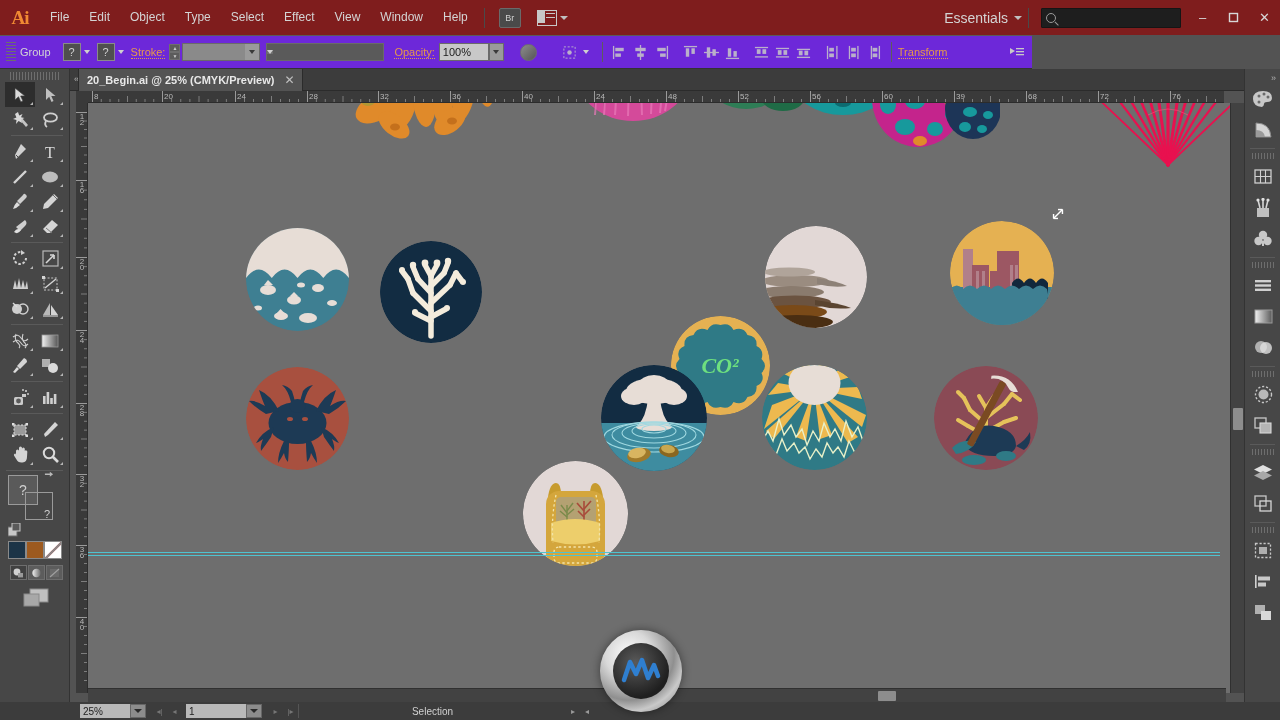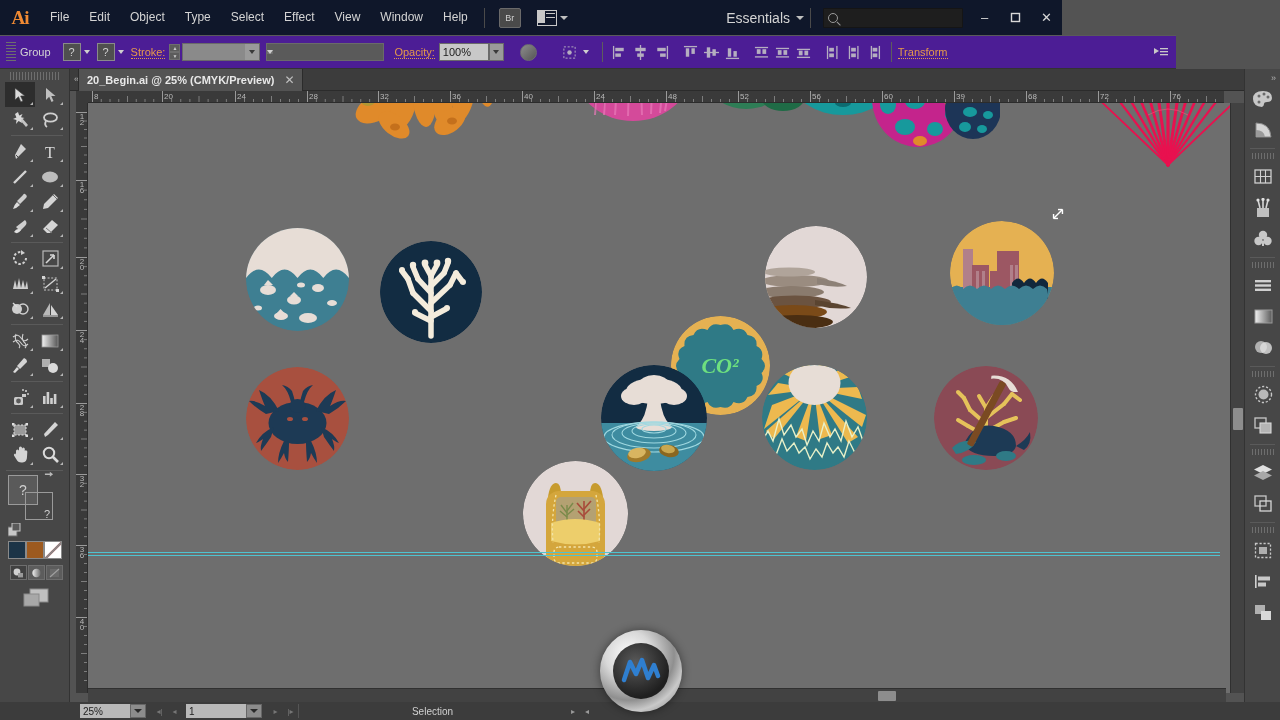--- a/index.html
+++ b/index.html
@@ -7,22 +7,22 @@
     width:1280px; height:720px; overflow:hidden;
     background:#535353;
     font-family:"Liberation Sans", sans-serif;
     font-size:11px; color:#d0d0d0;
     -webkit-font-smoothing:antialiased;
   }
   #app { position:relative; width:1280px; height:720px; }
 
   
   .menubar {
-    position:absolute; left:0; top:0; width:1062px; height:35px;
-    background:#0f172a;
+    position:absolute; left:0; top:0; width:1280px; height:35px;
+    background:#7f1d1d;
     display:flex; align-items:center;justify-content:center;
   }
   .ai-logo {
     width:40px; height:35px; display:flex; align-items:center; justify-content:center;
     color:#f08a33; font-weight:bold; font-size:19px;
     font-family:"Liberation Serif", serif;
     letter-spacing:-1px;
   }
   .menu-item {
     padding:0 10px; height:35px; line-height:35px; font-size:12px; color:#d4d4d4;
@@ -55,22 +55,22 @@
   }
   .mag:after { content:""; position:absolute; right:-4px; bottom:-3px; width:5px;height:1.4px;background:#9a9a9a;transform:rotate(45deg); }
   .win-btns { display:flex; height:35px; }
   .win-btn {
     width:31px; height:35px; display:flex; align-items:center; justify-content:center;
     color:#d8d8d8; font-size:13px;
   }
 
   
   .controlbar {
-    position:absolute; left:0; top:35px; width:1176px; height:34px;
-    background:#4c1d95; border-top:1px solid #5a5a5a; border-bottom:1px solid #333;
+    position:absolute; left:0; top:35px; width:1032px; height:34px;
+    background:#6d28d9; border-top:1px solid #5a5a5a; border-bottom:1px solid #333;
     display:flex; align-items:center;
   }
   .grip { width:10px; height:20px; margin:0 4px 0 6px;
     background:repeating-linear-gradient(to bottom,#6e6e6e 0,#6e6e6e 1px,transparent 1px,transparent 3px);
   }
   .cb-label { font-size:11px; color:#d4d4d4; margin-right:12px; }
   .swatch-box {
     width:18px;height:18px;background:#4f4f4f;border:1px solid #8a8a8a;
     display:flex;align-items:center;justify-content:center;color:#cfcfcf;font-size:11px;
   }

